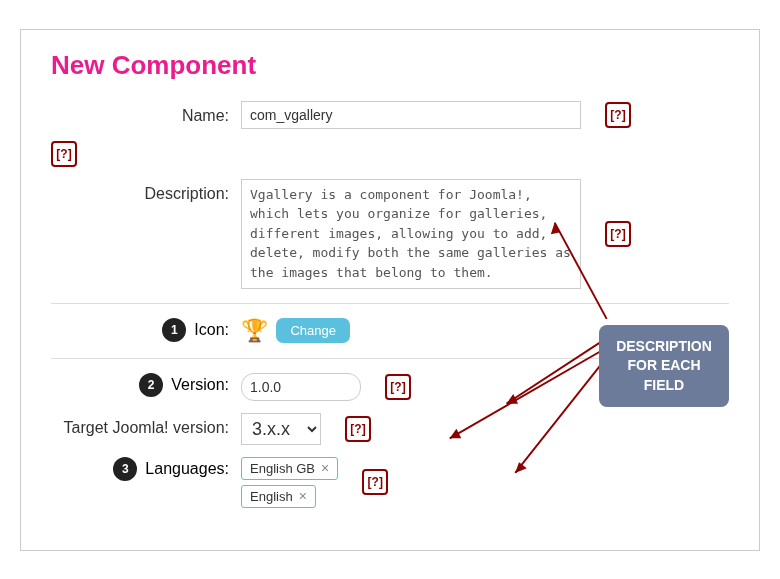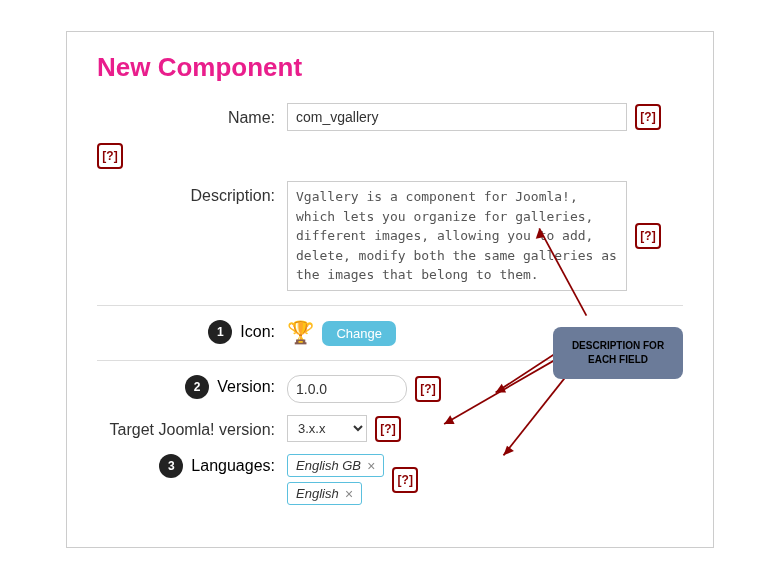--- a/index.html
+++ b/index.html
@@ -7,21 +7,21 @@
       font-family: Arial, sans-serif;
       background: #fff;
       display: flex;
       justify-content: center;
       align-items: center;
       width: 780px;
       height: 579px;
       overflow: hidden;
     }
     .page-container {
-      width: 648px;
+      width: 740px;
       background: #fff;
       border: 1px solid #ccc;
       padding: 20px 30px 30px 30px;
       position: relative;
     }
     .page-title {
       color: #e91e8c;
       font-size: 26px;
       font-weight: bold;
       margin-bottom: 20px;
@@ -40,21 +40,21 @@
       min-width: 190px;
       padding-right: 12px;
       padding-top: 6px;
       font-size: 16px;
       color: #333;
     }
     .form-input-wrap {
       display: flex;
       align-items: center;
       flex: 1;
-      gap: 8px;
+      gap: 24px;
     }
     .form-input {
       border: 1px solid #ccc;
       padding: 5px 8px;
       font-size: 14px;
       color: #333;
       outline: none;
     }
     .form-input-text {
       width: 340px;
@@ -121,55 +121,54 @@
       border-radius: 7px;
     }
     .version-input {
       width: 120px;
       border-radius: 13px;
     }
     .joomla-select {
       width: 80px;
       border: 1px solid #ccc;
       padding: 4px 6px;
-      font-size: 13px;
+      font-size: 18px;
       color: #333;
       background: #fff;
     }
     .lang-tags {
       display: flex;
       flex-direction: column;
       gap: 5px;
     }
     .lang-tag {
       display: inline-flex;
       align-items: center;
       border: 1px solid #5bc0de;
       border-radius: 3px;
       padding: 3px 8px;
       font-size: 13px;
       color: #333;
       gap: 6px;
       background: #fff;
       width: fit-content;
-      font-style: italic;
     }
     .lang-tag-x {
       color: #888;
       cursor: pointer;
       font-size: 14px;
       line-height: 1;
     }
     .tooltip-box {
       position: absolute;
       right: 30px;
       top: 295px;
       background: #6b7b99;
-      color: #000000;
-      font-size: 10px;
+      color: #ffffff;
+      font-size: 14px;
       font-weight: bold;
       text-align: center;
       padding: 12px 16px;
       border-radius: 8px;
       width: 130px;
       line-height: 1.4;
       z-index: 10;
     }
     .label-with-badge {
       display: flex;

